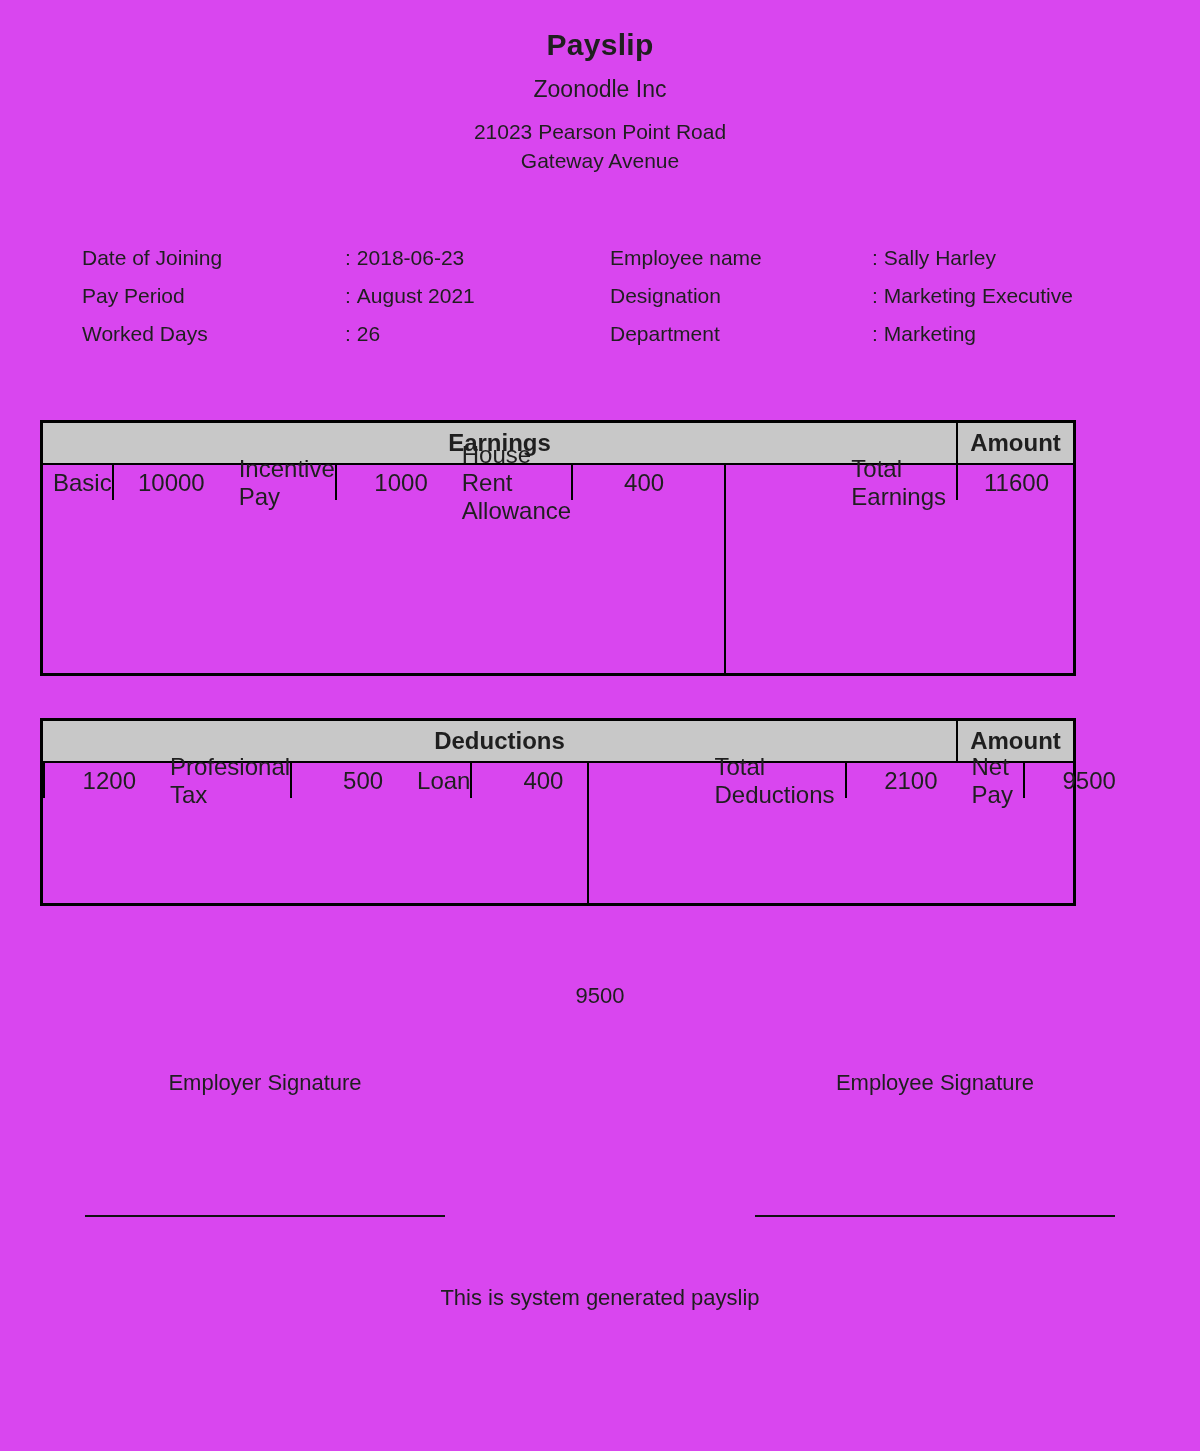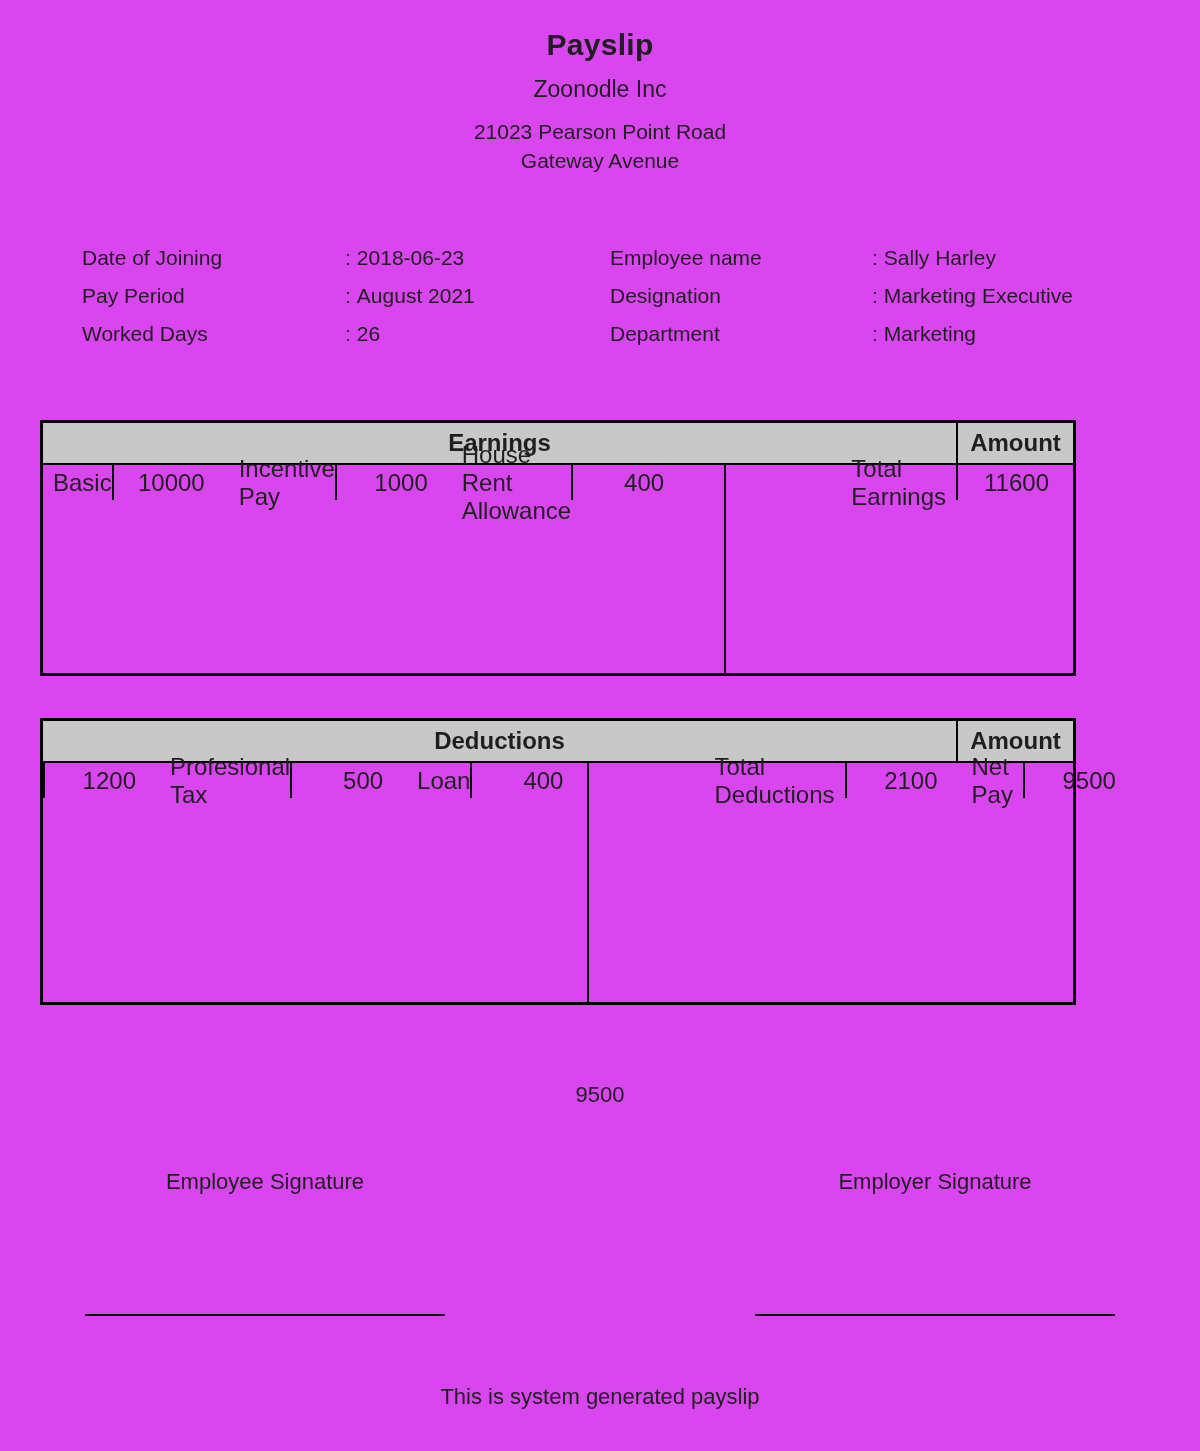--- a/index.html
+++ b/index.html
@@ -27,21 +27,21 @@
   .info .colon { margin-right: 6px; }
 
   
   .pay-table {
     margin-left: 40px;
     width: 1036px;
     border: 3px solid var(--border-color, #000);
     display: flex; flex-direction: column;
   }
   .earnings-table   { margin-top: 67px;  height: 256px; }
-  .deductions-table { margin-top: 42px;  height: 287px; }
+  .deductions-table { margin-top: 42px;  height: 188px; }
 
   .pt-header {
     height: 42px; flex: 0 0 42px;
     background: var(--header-bg, #c8c8c8);
     border-bottom: 2px solid var(--border-color, #000);
     display: flex; font-weight: 700; font-size: 24px;
   }
   .pt-header .h-main   { flex: 1; display: flex; align-items: center; justify-content: center; }
   .pt-header .h-amount { width: 117px; border-left: 2px solid var(--border-color, #000);
                          display: flex; align-items: center; justify-content: center; }
@@ -174,24 +174,24 @@
       </div>
     </div>
   </div>
 
   <div class="summary">
     <div>9500</div>
   </div>
 
   <div class="signatures">
     <div class="sig-block">
-      <div>Employee Signature</div>
+      <div>Employer Signature</div>
       <div class="sig-line"></div>
     </div>
     <div class="sig-block">
-      <div>Employer Signature</div>
+      <div>Employee Signature</div>
       <div class="sig-line"></div>
     </div>
   </div>
 
   <div class="footer">This is system generated payslip</div>
 
 </div>
 
 </body></html>

